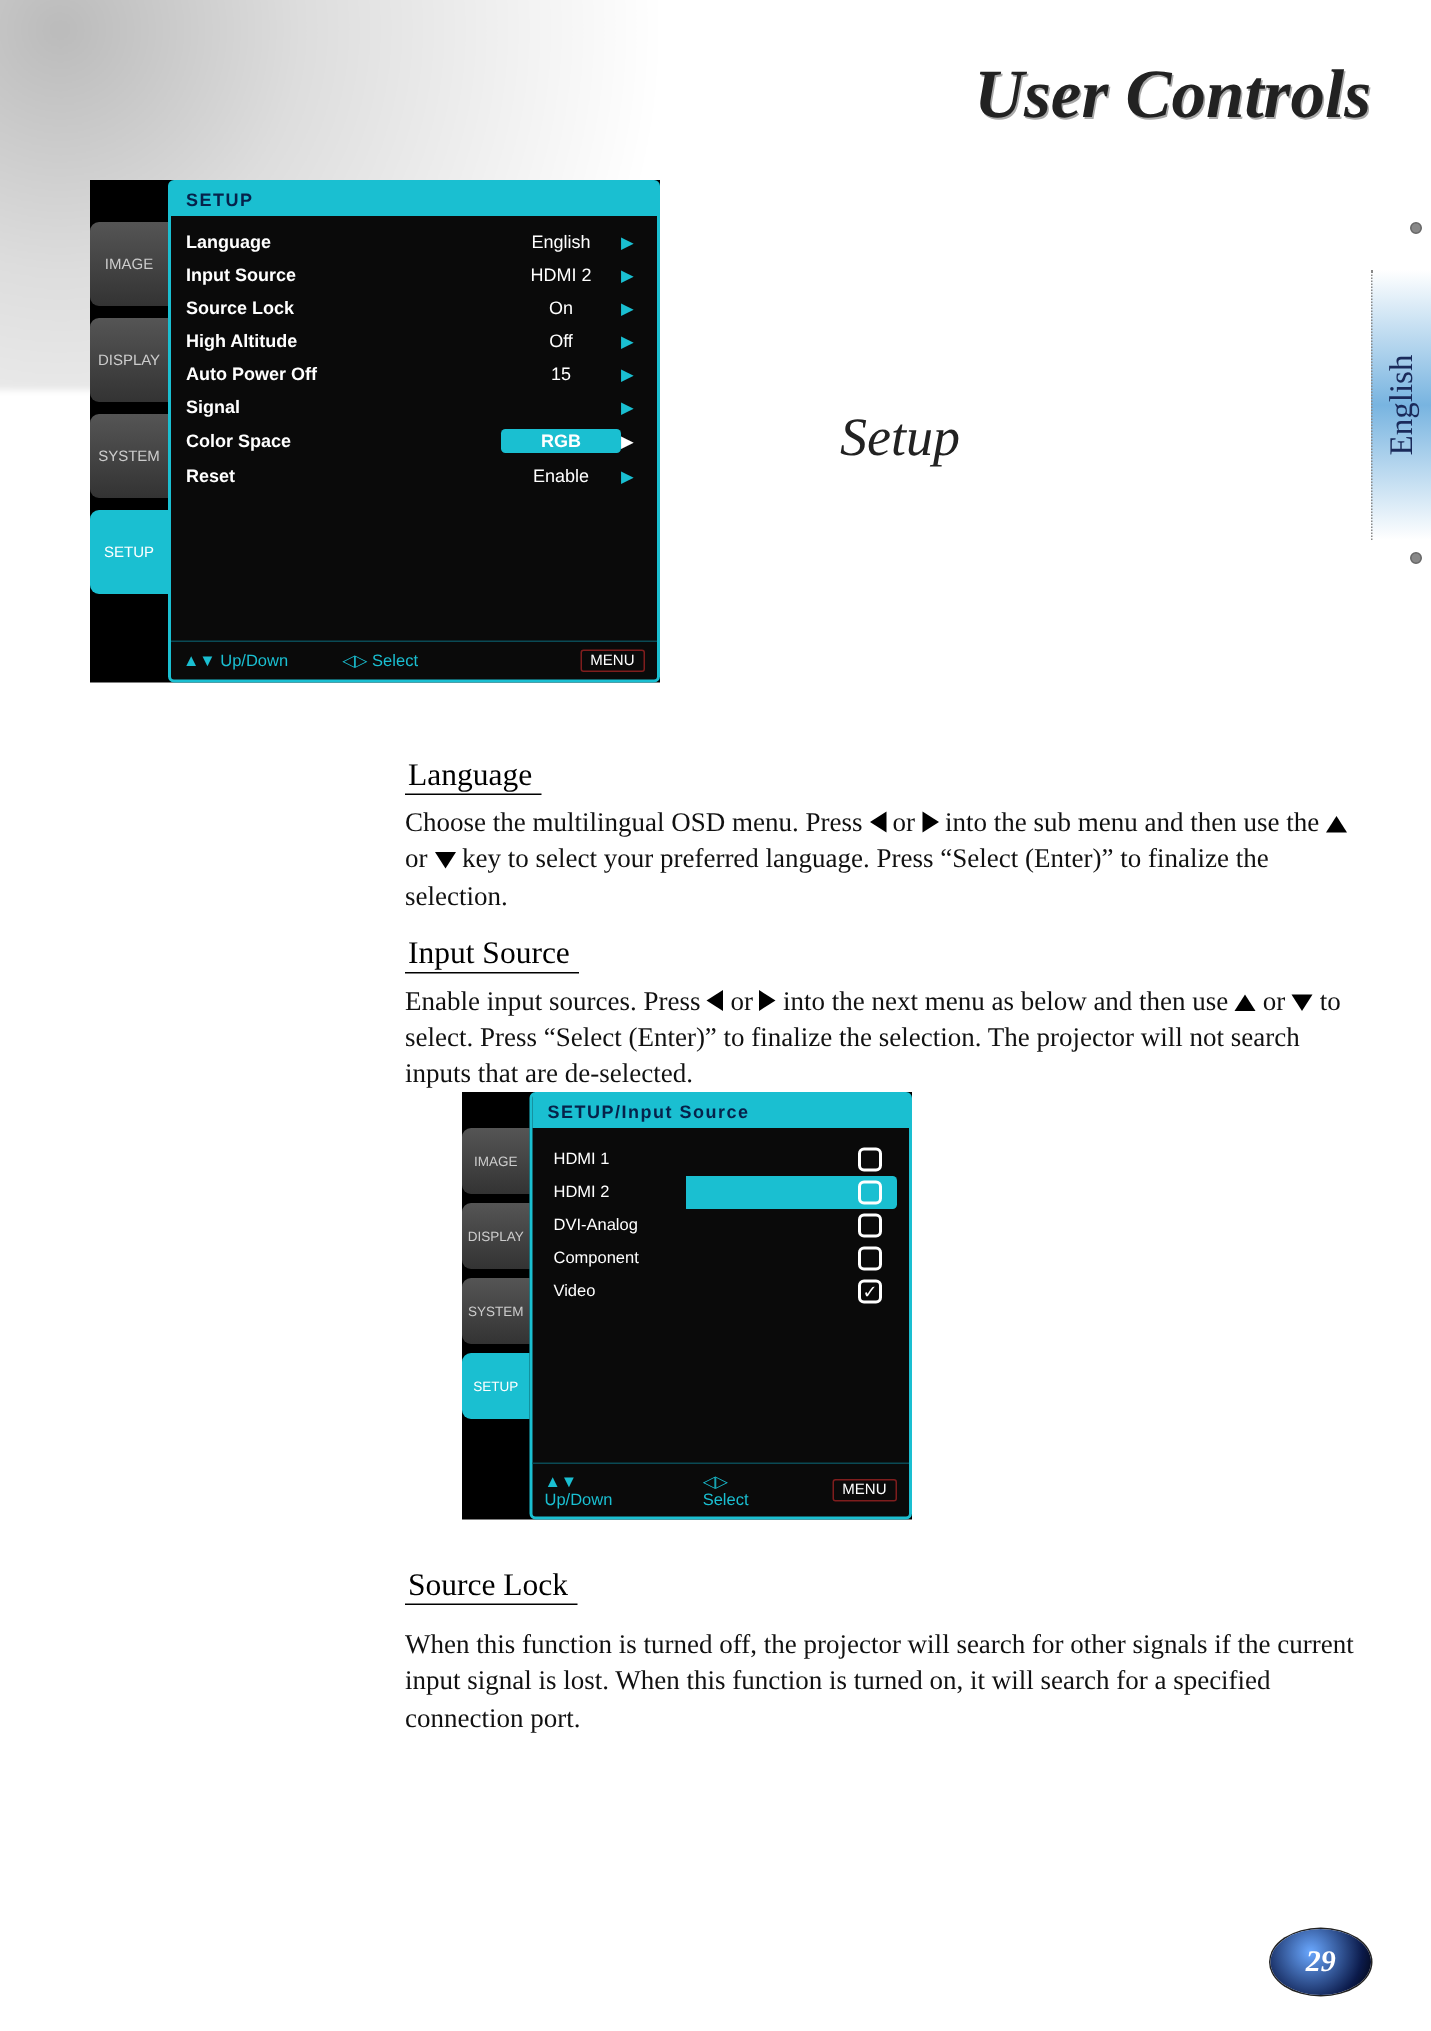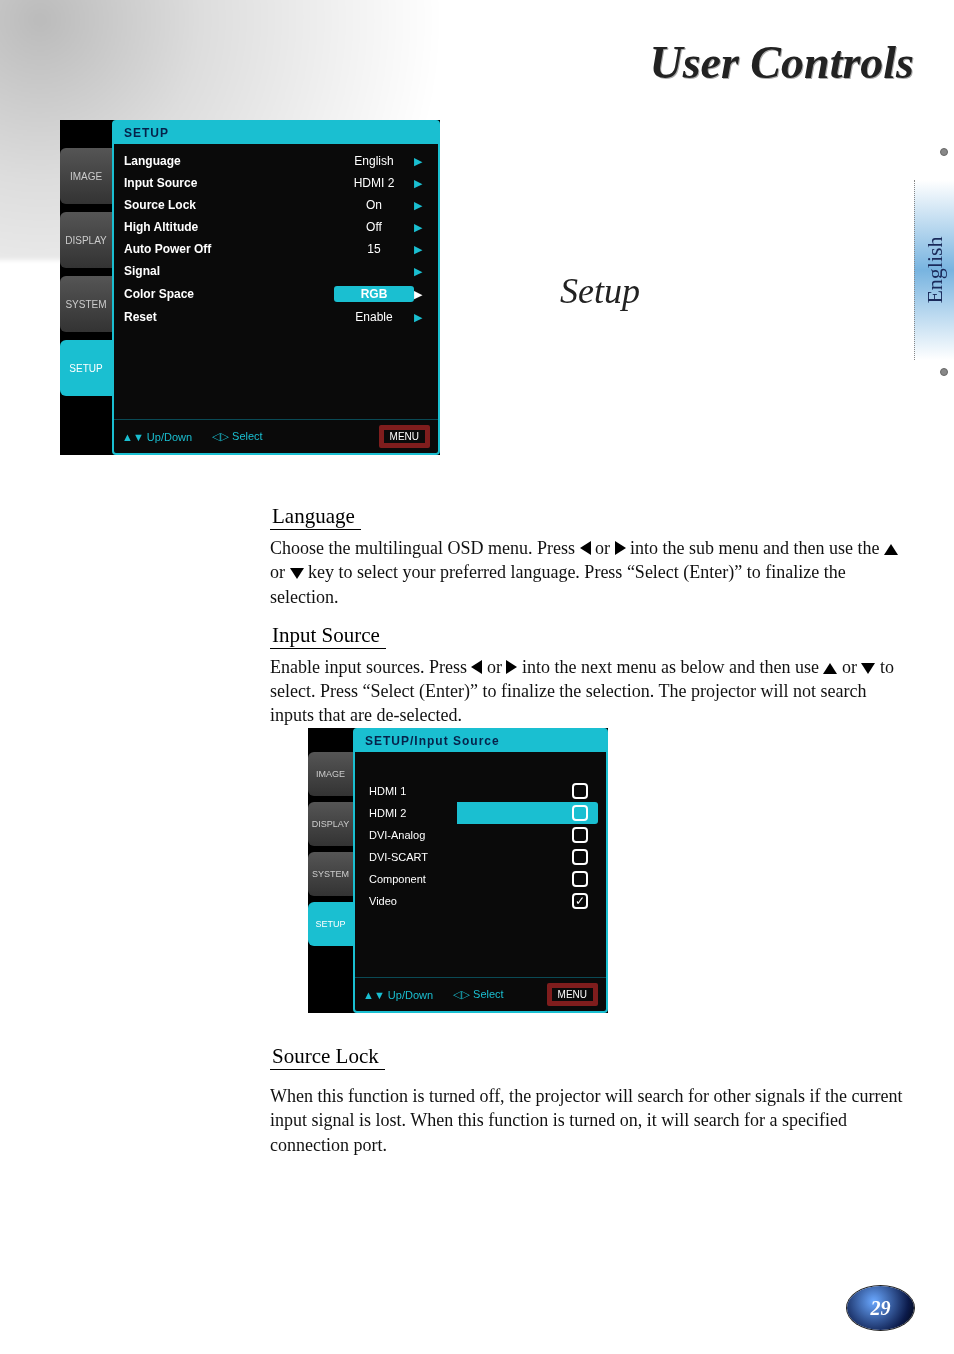--- a/index.html
+++ b/index.html
@@ -122,29 +122,29 @@
   .osd-row.highlight .value {
     background: #1abfd1; color: #fff;
     border-radius: 3px; padding: 1px 6px;
     font-weight: bold;
   }
   .osd-row.highlight .arrow { color: #fff; }
   .osd-footer {
     position: absolute;
     bottom: 0; left: 0; right: 0;
     display: flex; align-items: center;
-    gap: 20px;
+    gap: 36px;
     padding: 5px 8px;
     color: #1abfd1;
     font-size: 11px;
     border-top: 1px solid #0a4a55;
   }
   .osd-footer .menu-btn {
     margin-left: auto;
-    border: 5px solid #7f1d1d;
+    border: 1px solid #7f1d1d;
     color: #fff;
     padding: 1px 6px;
     font-size: 10px;
     border-radius: 2px;
   }
   .input-row {
     display: flex; align-items: center; justify-content: space-between;
     padding: 3px 10px 3px 6px;
     color: #fff; font-size: 11px;
   }
@@ -300,35 +300,31 @@
 
 <div class="osd osd2">
   <div class="osd-tabs">
     <div class="osd-tab">IMAGE</div>
     <div class="osd-tab">DISPLAY</div>
     <div class="osd-tab">SYSTEM</div>
     <div class="osd-tab active">SETUP</div>
   </div>
   <div class="osd-panel">
     <div class="osd-header">SETUP/Input Source</div>
-    <div class="osd-rows" id="osd2-rows" style="padding-top:28px;">
+    <div class="osd-rows" id="osd2-rows" style="padding-top:10px;">
         <div class="input-row">
           <span>HDMI 1</span>
           <span class="cb"></span>
         </div>
         <div class="input-row hl">
           <span>HDMI 2</span>
           <span class="cb"></span>
         </div>
         <div class="input-row">
           <span>DVI-Analog</span>
-          <span class="cb"></span>
-        </div>
-        <div class="input-row">
-          <span>DVI-SCART</span>
           <span class="cb"></span>
         </div>
         <div class="input-row">
           <span>Component</span>
           <span class="cb"></span>
         </div>
         <div class="input-row">
           <span>Video</span>
           <span class="cb">✓</span>
         </div>

